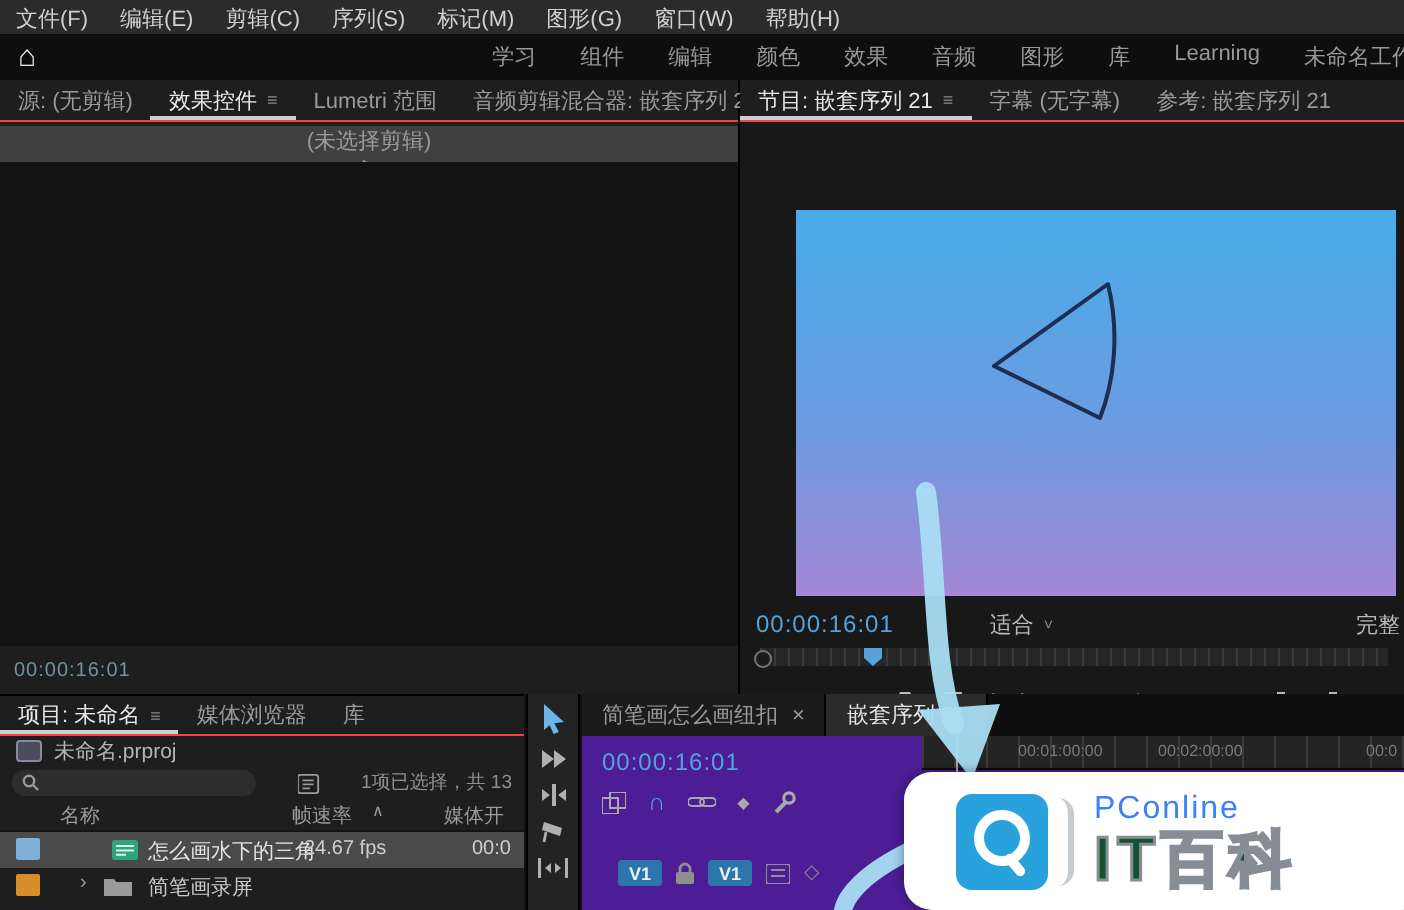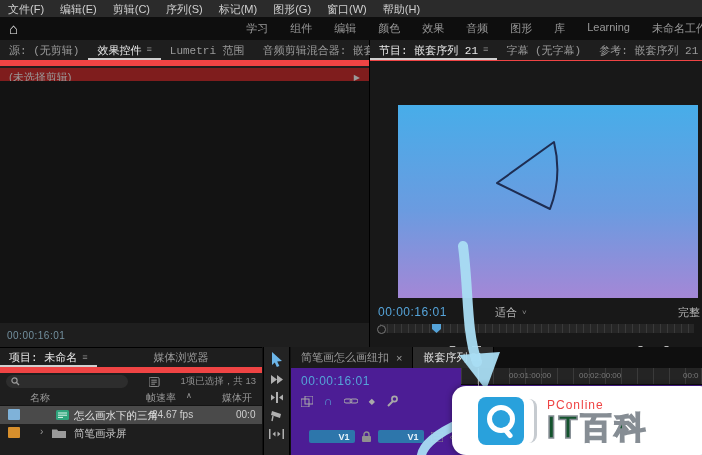--- a/index.html
+++ b/index.html
@@ -12,29 +12,29 @@
   .menubar span{padding:0 8px;white-space:nowrap;}
   .wsbar{position:absolute;left:0;top:17px;width:702px;height:23px;background:#0e0e0e;
          display:flex;align-items:center;font-size:11px;color:#989898;}
   .home{margin-left:9px;font-size:15px;color:#e8e8e8;line-height:1;}
   .wstabs{margin-left:auto;display:flex;}
   .wstabs span{padding:0 11px;white-space:nowrap;}
   .wstabs span:last-child{margin-right:-16px;}
   
   .panel{position:absolute;background:#1e1e1e;}
   .tabbar{display:flex;align-items:flex-start;height:20px;font-size:11px;color:#9a9a9a;
-          border-bottom:6px solid #ef4444;font-family:Liberation Mono, monospace;}
+          border-bottom:1px solid #ef4444;}
   .tab{padding:0 9px;height:100%;display:flex;align-items:center;gap:5px;white-space:nowrap;}
   .tab.active{color:#e9e9e9;box-shadow:inset 0 -2px 0 #cfcfcf;}
   .hamb{font-size:9px;color:#8a8a8a;}
   .tc-blue{color:#55a3d8;font-size:12px;letter-spacing:.5px;}
   
   #srcPanel{left:0;top:40px;width:369px;height:307px;border-right:1px solid #000;}
-  .clip-header{margin-top:2px;height:18px;background:#7f1d1d;display:flex;align-items:center;
-               justify-content:space-between;padding:0 9px;font-size:11px;color:#9a9a9a;}
+  .clip-header{margin-top:2px;height:18px;background:#404040;display:flex;align-items:center;
+               justify-content:space-between;padding:0 9px;font-size:11px;color:#9a9a9a;flex-direction:column;}
   .clip-header .arr{font-size:8px;color:#9a9a9a;}
   #srcPanel .void{position:absolute;left:0;top:41px;right:0;bottom:24px;background:#131313;}
   #srcPanel .tc{position:absolute;left:7px;bottom:6px;font-size:10px;color:#73909f;letter-spacing:.5px;}
   .ovfl{margin-left:auto;padding-right:6px;color:#9a9a9a;font-size:11px;}
   
   #progPanel{left:370px;top:40px;width:332px;height:307px;}
   #progPanel .mon{position:absolute;left:0;top:21px;right:0;bottom:0;background:#181818;}
   .frame{position:absolute;left:28px;top:44px;width:300px;height:193px;
          background:linear-gradient(180deg,#47ade9 0%,#6b9be0 55%,#a487d6 100%);}
   .mon-ctl{position:absolute;left:0;top:243px;right:0;height:16px;display:flex;align-items:center;}
@@ -46,21 +46,21 @@
   .scrub .knob{position:absolute;left:-3px;top:1px;width:7px;height:7px;border:1px solid #777;
                border-radius:50%;background:#1c1c1c;}
   .scrub .ph{position:absolute;left:52px;top:0;width:9px;height:9px;background:#55a3d8;
              clip-path:polygon(0 0,100% 0,100% 55%,50% 100%,0 55%);}
   .transport{position:absolute;left:0;right:0;top:277px;height:26px;display:flex;align-items:center;
              gap:13px;padding-left:76px;font-size:10px;color:#c8c8c8;}
   .transport .play{font-size:13px;}
   .transport svg{display:block;}
   
   #projPanel{left:0;top:347px;width:262px;height:108px;border-top:1px solid #000;}
-  #projPanel .tabbar{height:19px;gap:48px;}
+  #projPanel .tabbar{height:19px;}
   .prow{height:15px;display:flex;align-items:center;padding-left:8px;font-size:10.5px;color:#b5b5b5;}
   .prproj-ico{width:11px;height:9px;background:#4c4c5c;border:1px solid #8a8aa0;border-radius:2px;margin-right:6px;}
   .searchrow{height:17px;display:flex;align-items:center;padding:0 6px;gap:21px;}
   .searchbox{width:128px;height:13px;background:#2d2d2d;border-radius:7px;display:flex;
              align-items:center;padding-left:5px;}
   .status{font-size:9.5px;color:#8f8f8f;white-space:nowrap;}
   .cols{position:relative;height:15px;font-size:10px;color:#9a9a9a;border-bottom:1px solid #141414;padding-left:26px;}
   .cols span{position:absolute;top:1px;}
   .item-row{position:relative;height:18px;font-size:10.5px;color:#c9c9c9;}
   .item-row.sel{background:#4a4a4a;color:#e4e4e4;}
@@ -79,40 +79,40 @@
   .tltab{display:flex;align-items:center;gap:7px;padding:0 10px;background:#1b1b1b;
          color:#9a9a9a;border-right:1px solid #000;white-space:nowrap;}
   .tltab.active{background:#2b2b2b;color:#e3e3e3;}
   .tlhead{position:absolute;left:0;top:21px;width:170px;bottom:0;}
   .tlhead .tc{position:absolute;left:10px;top:6px;}
   .tlicons{position:absolute;left:10px;top:26px;display:flex;gap:11px;align-items:center;height:14px;}
   .snap{color:#55a3d8;font-weight:bold;font-size:12px;line-height:1;}
   .mark-d{color:#a9a9a9;font-size:8px;}
   .tracks{position:absolute;left:18px;top:62px;display:flex;gap:7px;align-items:center;}
   .vbadge{width:22px;height:13px;background:#2d76ab;border-radius:2px;color:#e6f3fb;font-size:9px;
-          font-weight:bold;display:flex;align-items:center;justify-content:center;padding-left:24px;}
+          font-weight:bold;display:flex;align-items:center;justify-content:center;}
   .ruler{position:absolute;left:170px;right:0;top:21px;height:16px;background:#242424;
          border-bottom:1px solid #0c0c0c;
          background-image:repeating-linear-gradient(90deg,#3a3a3a 0 1px,transparent 1px 16px);}
   .ruler span{position:absolute;top:3px;font-size:8px;color:#7a7a7a;white-space:nowrap;}
   .playline{position:absolute;left:187px;top:21px;bottom:0;width:1px;background:#a8a8a8;}
   .diam{color:#8a8a8a;font-size:10px;}
   
   .annot{position:absolute;left:0;top:0;z-index:8;pointer-events:none;}
   .wm{position:absolute;left:452px;top:386px;width:262px;height:69px;background:#fff;
       border-radius:14px;z-index:9;display:flex;align-items:center;padding-left:26px;
       box-sizing:border-box;box-shadow:0 0 6px rgba(0,0,0,.4);}
   .wm-logo{position:relative;width:46px;height:48px;background:#29a1dc;border-radius:8px;flex:none;}
   .wm-logo .lens{position:absolute;left:9px;top:8px;width:18px;height:18px;border:5px solid #fff;
                  border-radius:50%;}
   .wm-logo .stick{position:absolute;left:27px;top:29px;width:5px;height:13px;background:#fff;
                   border-radius:3px;transform:rotate(-40deg);}
   .wm-brk{width:6px;height:44px;border-right:3px solid #c6cbd0;border-radius:0 8px 8px 0;margin-left:4px;flex:none;}
   .wm-tx{margin-left:10px;line-height:1;}
-  .wm-brand{font-size:12px;color:#ef4444;letter-spacing:1px;}
+  .wm-brand{font-size:16px;color:#3b82f6;letter-spacing:1px;}
   .wm-title{font-size:31px;font-weight:bold;color:#14532d;-webkit-text-stroke:1.5px #868d94;
             letter-spacing:3px;margin-top:1px;}
   .ico{fill:#b9b9b9;}
 </style>
 </head>
 <body>
 
 <div class="stage">
 
   <div class="menubar">
@@ -219,20 +219,24 @@
 
   <div class="panel" id="projPanel">
     <div class="tabbar">
       <span class="tab active">
         <span>项目: 未命名</span>
         <span class="hamb">≡</span>
       </span>
       <span class="tab">媒体浏览器</span>
       <span class="tab">库</span>
     </div>
+    <div class="prow">
+      <span class="prproj-ico"></span>
+      <span>未命名.prproj</span>
+    </div>
     <div class="searchrow">
       <span class="searchbox">
         <svg width="9" height="9" viewBox="0 0 9 9">
             <circle cx="3.5" cy="3.5" r="2.6" fill="none" stroke="#9a9a9a" stroke-width="1.2"></circle>
             <path d="M5.5 5.5 L8 8" stroke="#9a9a9a" stroke-width="1.2"></path>
           </svg>
       </span>
       <svg width="11" height="10" viewBox="0 0 11 10">
           <rect x="0" y="0" width="11" height="10" rx="1.5" fill="none" stroke="#9a9a9a"></rect>
           <path d="M2.5 3h6M2.5 5.2h6M2.5 7.4h4" stroke="#9a9a9a" stroke-width="1"></path>

